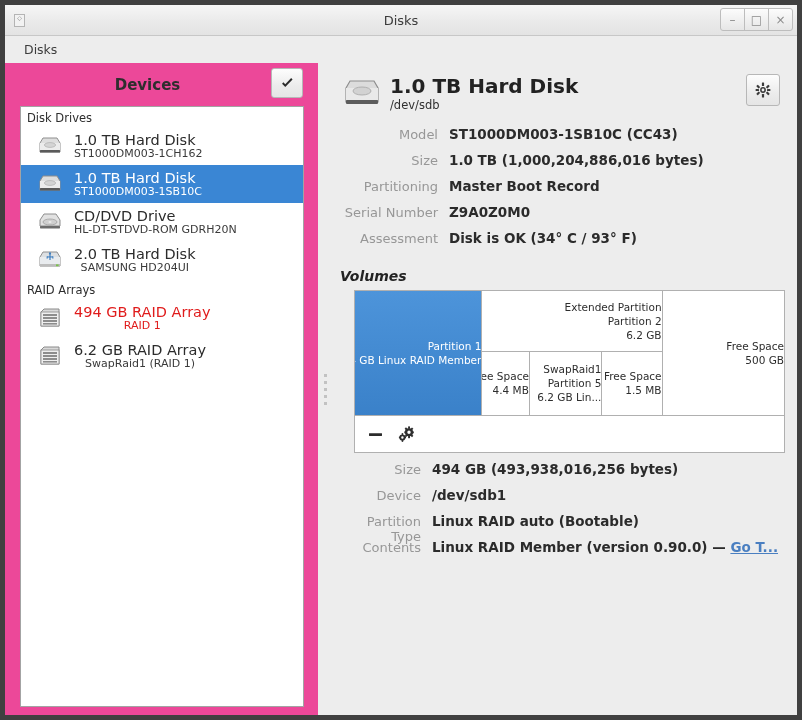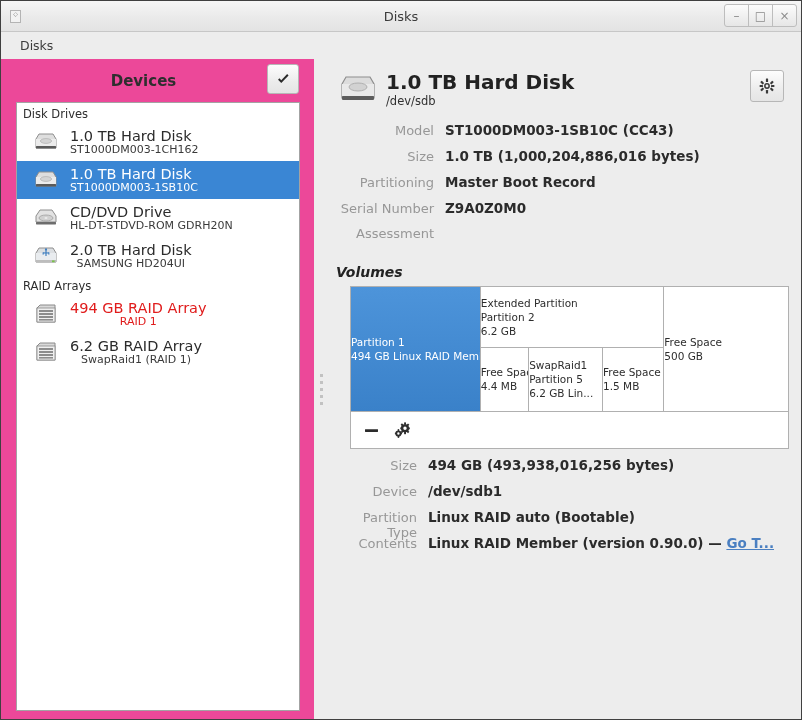--- a/index.html
+++ b/index.html
@@ -7,21 +7,21 @@
     width: 802px; height: 720px;
     font-family: "DejaVu Sans", "Liberation Sans", sans-serif;
     background: #8c8c8c;
     overflow: hidden;
   }
 
   
   #window {
     position: absolute; left: 0; top: 0; width: 802px; height: 720px;
     background: #ededed;
-    border: 1px solid #404040;
+    border: 5px solid #404040;
     display: flex; flex-direction: column;
   }
   #titlebar {
     height: 31px; flex: none;
     background: linear-gradient(to bottom, #f6f6f6 0%, #eaeaea 55%, #e3e3e3 100%);
     border-bottom: 1px solid #c7c7c7;
     position: relative;
     display: flex; align-items: center; justify-content: center;
   }
   #titlebar .title {
@@ -157,21 +157,21 @@
     margin-left: 18px;
     border: 1px solid #b0b0b0;
     background: #ffffff;
     height: 126px;
     display: flex;
   }
   .vseg { border-right: 1px solid #b0b0b0; display: flex; flex-direction: column; }
   .vseg:last-child { border-right: none; }
   .vcell {
     display: flex; flex-direction: column;
-    align-items: flex-start; justify-content: center;
+    align-items: flex-end; justify-content: center;
     font-size: 10.5px; color: #2d2d2d; text-align: center;
     line-height: 1.35; overflow: hidden; white-space: nowrap;
   }
   .vcell.sel {
     background: linear-gradient(to bottom, #4d94da 0%, #3a81c9 100%);
     color: #ffffff;
   }
   .vsub { display: flex; flex: 1; border-top: 1px solid #b0b0b0; }
   .vsub .vcell { border-right: 1px solid #b0b0b0; }
   .vsub .vcell:last-child { border-right: none; }
@@ -380,20 +380,21 @@
           <div class="prop-row">
             <div class="prop-key">Partitioning</div>
             <div class="prop-val">Master Boot Record</div>
           </div>
           <div class="prop-row">
             <div class="prop-key">Serial Number</div>
             <div class="prop-val">Z9A0Z0M0</div>
           </div>
           <div class="prop-row">
             <div class="prop-key">Assessment</div>
+            <div class="prop-val">Disk is OK (34° C / 93° F)</div>
           </div>
         </div>
 
       <div id="volumes-label">Volumes</div>
 
       <div id="volume-box">
           <div class="vseg" style="width: 29.7%;">
             <div class="vcell sel" style="flex: 1 1 0%;">
               <div>Partition 1</div>
               <div>494 GB Linux RAID Member</div>

